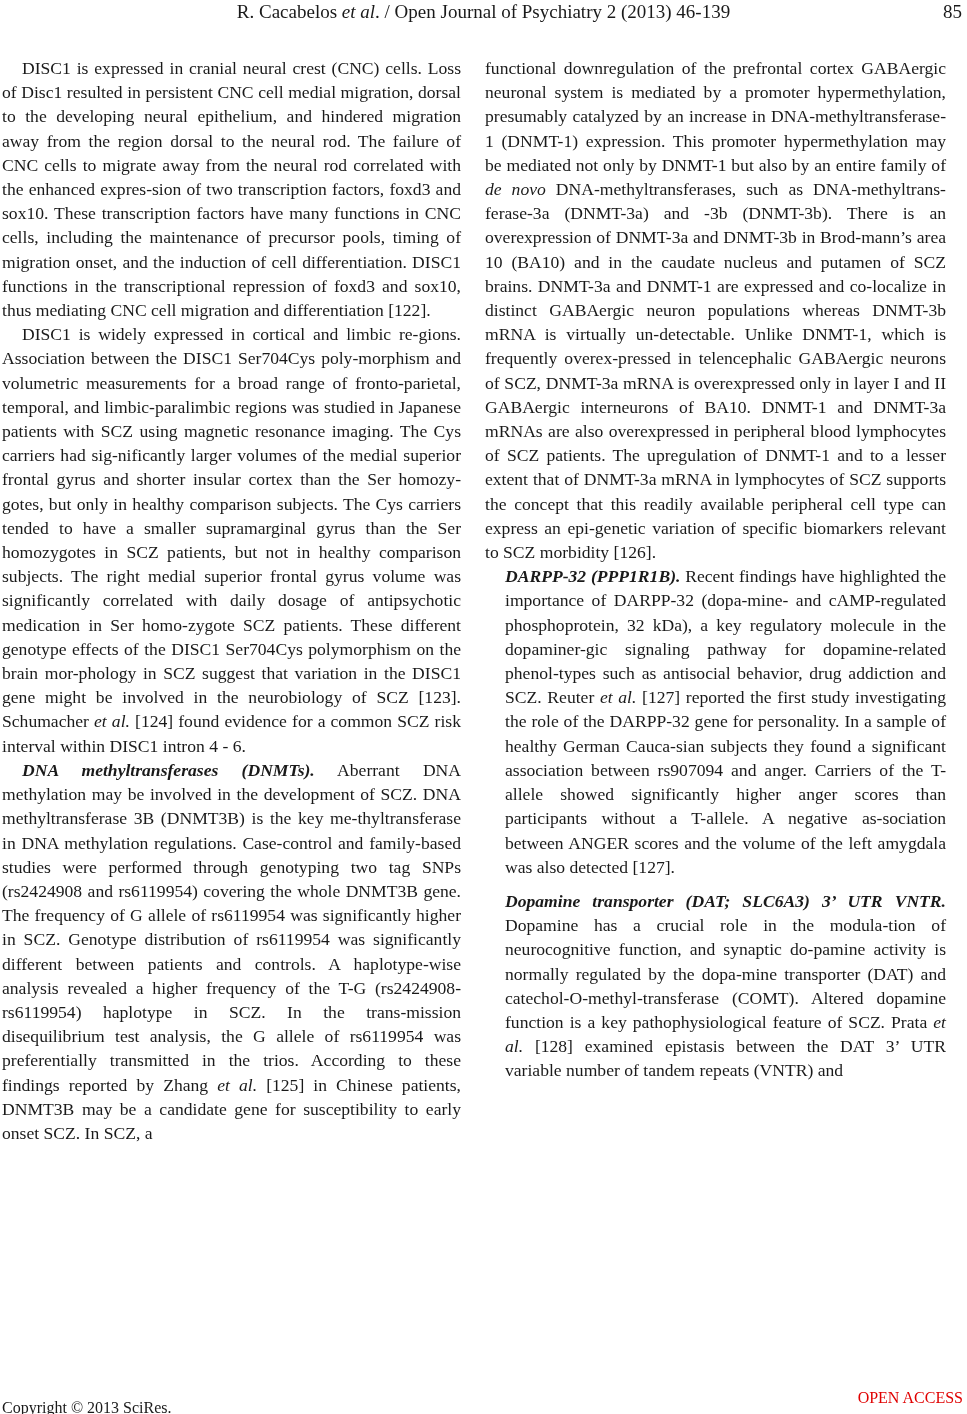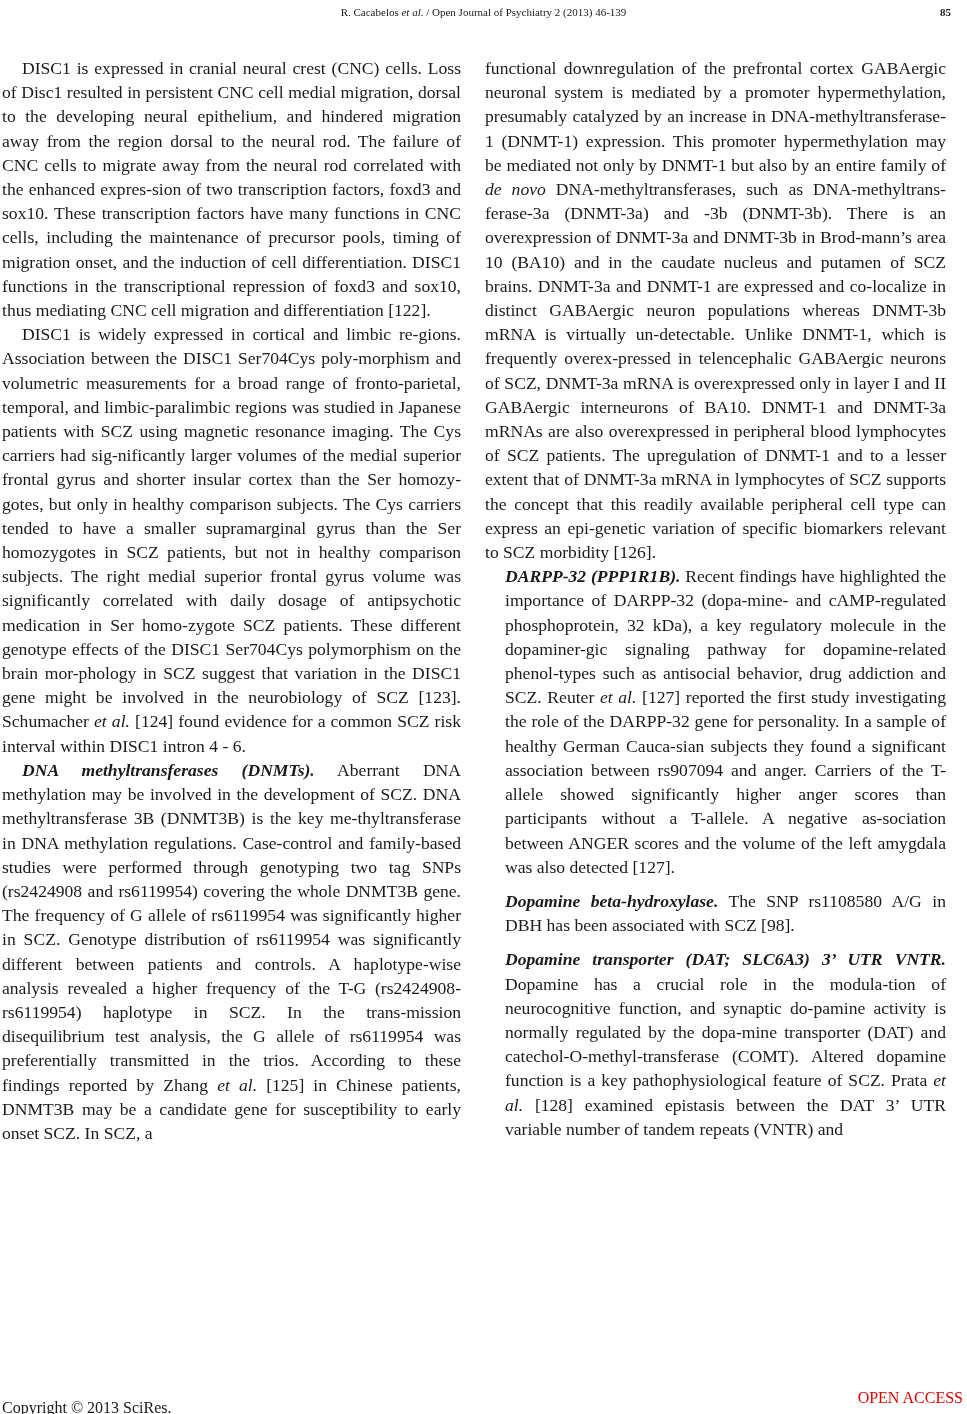--- a/index.html
+++ b/index.html
@@ -3,24 +3,24 @@
 <meta charset="utf-8">
 <style>
   html, body { margin: 0; padding: 0; background: #ffffff; }
   body {
     width: 967px; height: 1414px; position: relative; overflow: hidden;
     font-family: "Liberation Serif", "DejaVu Serif", serif;
     color: #1a1a1a;
   }
   .running-head {
     position: absolute; top: 2px; left: 0; width: 967px; height: 20px;
-    font-size: 11px; line-height: 20px;
+    font-size: 19px; line-height: 20px;
   }
   .running-head .title { position: absolute; left: 0; width: 967px; text-align: center; }
-  .running-head .page-num { position: absolute; right: 16px; top: 0; font-weight: bold; }
+  .running-head .page-num { position: absolute; right: 5px; top: 0; }
   .col {
     position: absolute; top: 56px;
     font-size: 17.6px; line-height: 24.2px;
     text-align: justify; hyphens: none;
   }
   .col-left { left: 2px; width: 459px; }
   .col-right { left: 485px; width: 461px; }
   .col p { margin: 0; }
   .col p.indent { text-indent: 20px; }
   .section-heading {
@@ -47,20 +47,19 @@
 
 <div class="col col-left">
   <p class="indent">DISC1 is expressed in cranial neural crest (CNC) cells. Loss of Disc1 resulted in persistent CNC cell medial migration, dorsal to the developing neural epithelium, and hindered migration away from the region dorsal to the neural rod. The failure of CNC cells to migrate away from the neural rod correlated with the enhanced expres-sion of two transcription factors, foxd3 and sox10. These transcription factors have many functions in CNC cells, including the maintenance of precursor pools, timing of migration onset, and the induction of cell differentiation. DISC1 functions in the transcriptional repression of foxd3 and sox10, thus mediating CNC cell migration and differentiation [122].</p>
   <p class="indent"><span>DISC1 is widely expressed in cortical and limbic re-gions. Association between the DISC1 Ser704Cys poly-morphism and volumetric measurements for a broad range of fronto-parietal, temporal, and limbic-paralimbic regions was studied in Japanese patients with SCZ using magnetic resonance imaging. The Cys carriers had sig-nificantly larger volumes of the medial superior frontal gyrus and shorter insular cortex than the Ser homozy-gotes, but only in healthy comparison subjects. The Cys carriers tended to have a smaller supramarginal gyrus than the Ser homozygotes in SCZ patients, but not in healthy comparison subjects. The right medial superior frontal gyrus volume was significantly correlated with daily dosage of antipsychotic medication in Ser homo-zygote SCZ patients. These different genotype effects of the DISC1 Ser704Cys polymorphism on the brain mor-phology in SCZ suggest that variation in the DISC1 gene might be involved in the neurobiology of SCZ [123]. Schumacher </span><span class="i">et al.</span><span> [124] found evidence for a common SCZ risk interval within DISC1 intron 4 - 6.</span></p>
   <p class="indent"><span class="b">DNA methyltransferases (DNMTs).</span><span> Aberrant DNA methylation may be involved in the development of SCZ. DNA methyltransferase 3B (DNMT3B) is the key me-thyltransferase in DNA methylation regulations. Case-control and family-based studies were performed through genotyping two tag SNPs (rs2424908 and rs6119954) covering the whole DNMT3B gene. The frequency of G allele of rs6119954 was significantly higher in SCZ. Genotype distribution of rs6119954 was significantly different between patients and controls. A haplotype-wise analysis revealed a higher frequency of the T-G (rs2424908-rs6119954) haplotype in SCZ. In the trans-mission disequilibrium test analysis, the G allele of rs6119954 was preferentially transmitted in the trios. According to these findings reported by Zhang </span><span class="i">et al.</span><span> [125] in Chinese patients, DNMT3B may be a candidate gene for susceptibility to early onset SCZ. In SCZ, a</span></p>
 </div>
 
 <div class="col col-right">
   <p><span>functional downregulation of the prefrontal cortex GABAergic neuronal system is mediated by a promoter hypermethylation, presumably catalyzed by an increase in DNA-methyltransferase-1 (DNMT-1) expression. This promoter hypermethylation may be mediated not only by DNMT-1 but also by an entire family of </span><span class="i">de novo</span><span> DNA-methyltransferases, such as DNA-methyltrans-ferase-3a (DNMT-3a) and -3b (DNMT-3b). There is an overexpression of DNMT-3a and DNMT-3b in Brod-mann’s area 10 (BA10) and in the caudate nucleus and putamen of SCZ brains. DNMT-3a and DNMT-1 are expressed and co-localize in distinct GABAergic neuron populations whereas DNMT-3b mRNA is virtually un-detectable. Unlike DNMT-1, which is frequently overex-pressed in telencephalic GABAergic neurons of SCZ, DNMT-3a mRNA is overexpressed only in layer I and II GABAergic interneurons of BA10. DNMT-1 and DNMT-3a mRNAs are also overexpressed in peripheral blood lymphocytes of SCZ patients. The upregulation of DNMT-1 and to a lesser extent that of DNMT-3a mRNA in lymphocytes of SCZ supports the concept that this readily available peripheral cell type can express an epi-genetic variation of specific biomarkers relevant to SCZ morbidity [126].</span></p>
   <p class="sub-block"><span class="b">DARPP-32 (PPP1R1B).</span><span> Recent findings have highlighted the importance of DARPP-32 (dopa-mine- and cAMP-regulated phosphoprotein, 32 kDa), a key regulatory molecule in the dopaminer-gic signaling pathway for dopamine-related phenol-types such as antisocial behavior, drug addiction and SCZ. Reuter </span><span class="i">et al.</span><span> [127] reported the first study investigating the role of the DARPP-32 gene for personality. In a sample of healthy German Cauca-sian subjects they found a significant association between rs907094 and anger. Carriers of the T-allele showed significantly higher anger scores than participants without a T-allele. A negative as-sociation between ANGER scores and the volume of the left amygdala was also detected [127].</span></p>
-  <p class="sub-block"><span class="b">Dopamine beta-hydroxylase.</span><span> The SNP rs1108580 A/G in DBH has been associated with SCZ [98].</span></p>
   <p class="sub-block"><span class="b">Dopamine transporter (DAT; SLC6A3) 3’ UTR VNTR.</span><span> Dopamine has a crucial role in the modula-tion of neurocognitive function, and synaptic do-pamine activity is normally regulated by the dopa-mine transporter (DAT) and catechol-O-methyl-transferase (COMT). Altered dopamine function is a key pathophysiological feature of SCZ. Prata </span><span class="i">et al.</span><span> [128] examined epistasis between the DAT 3’ UTR variable number of tandem repeats (VNTR) and</span></p>
 </div>
 
 <div class="footer">
   <span class="copyright">Copyright © 2013 SciRes.</span>
   <span class="oa" style="color: rgb(224, 0, 0);">OPEN ACCESS</span>
 </div>
 
 </body></html>

